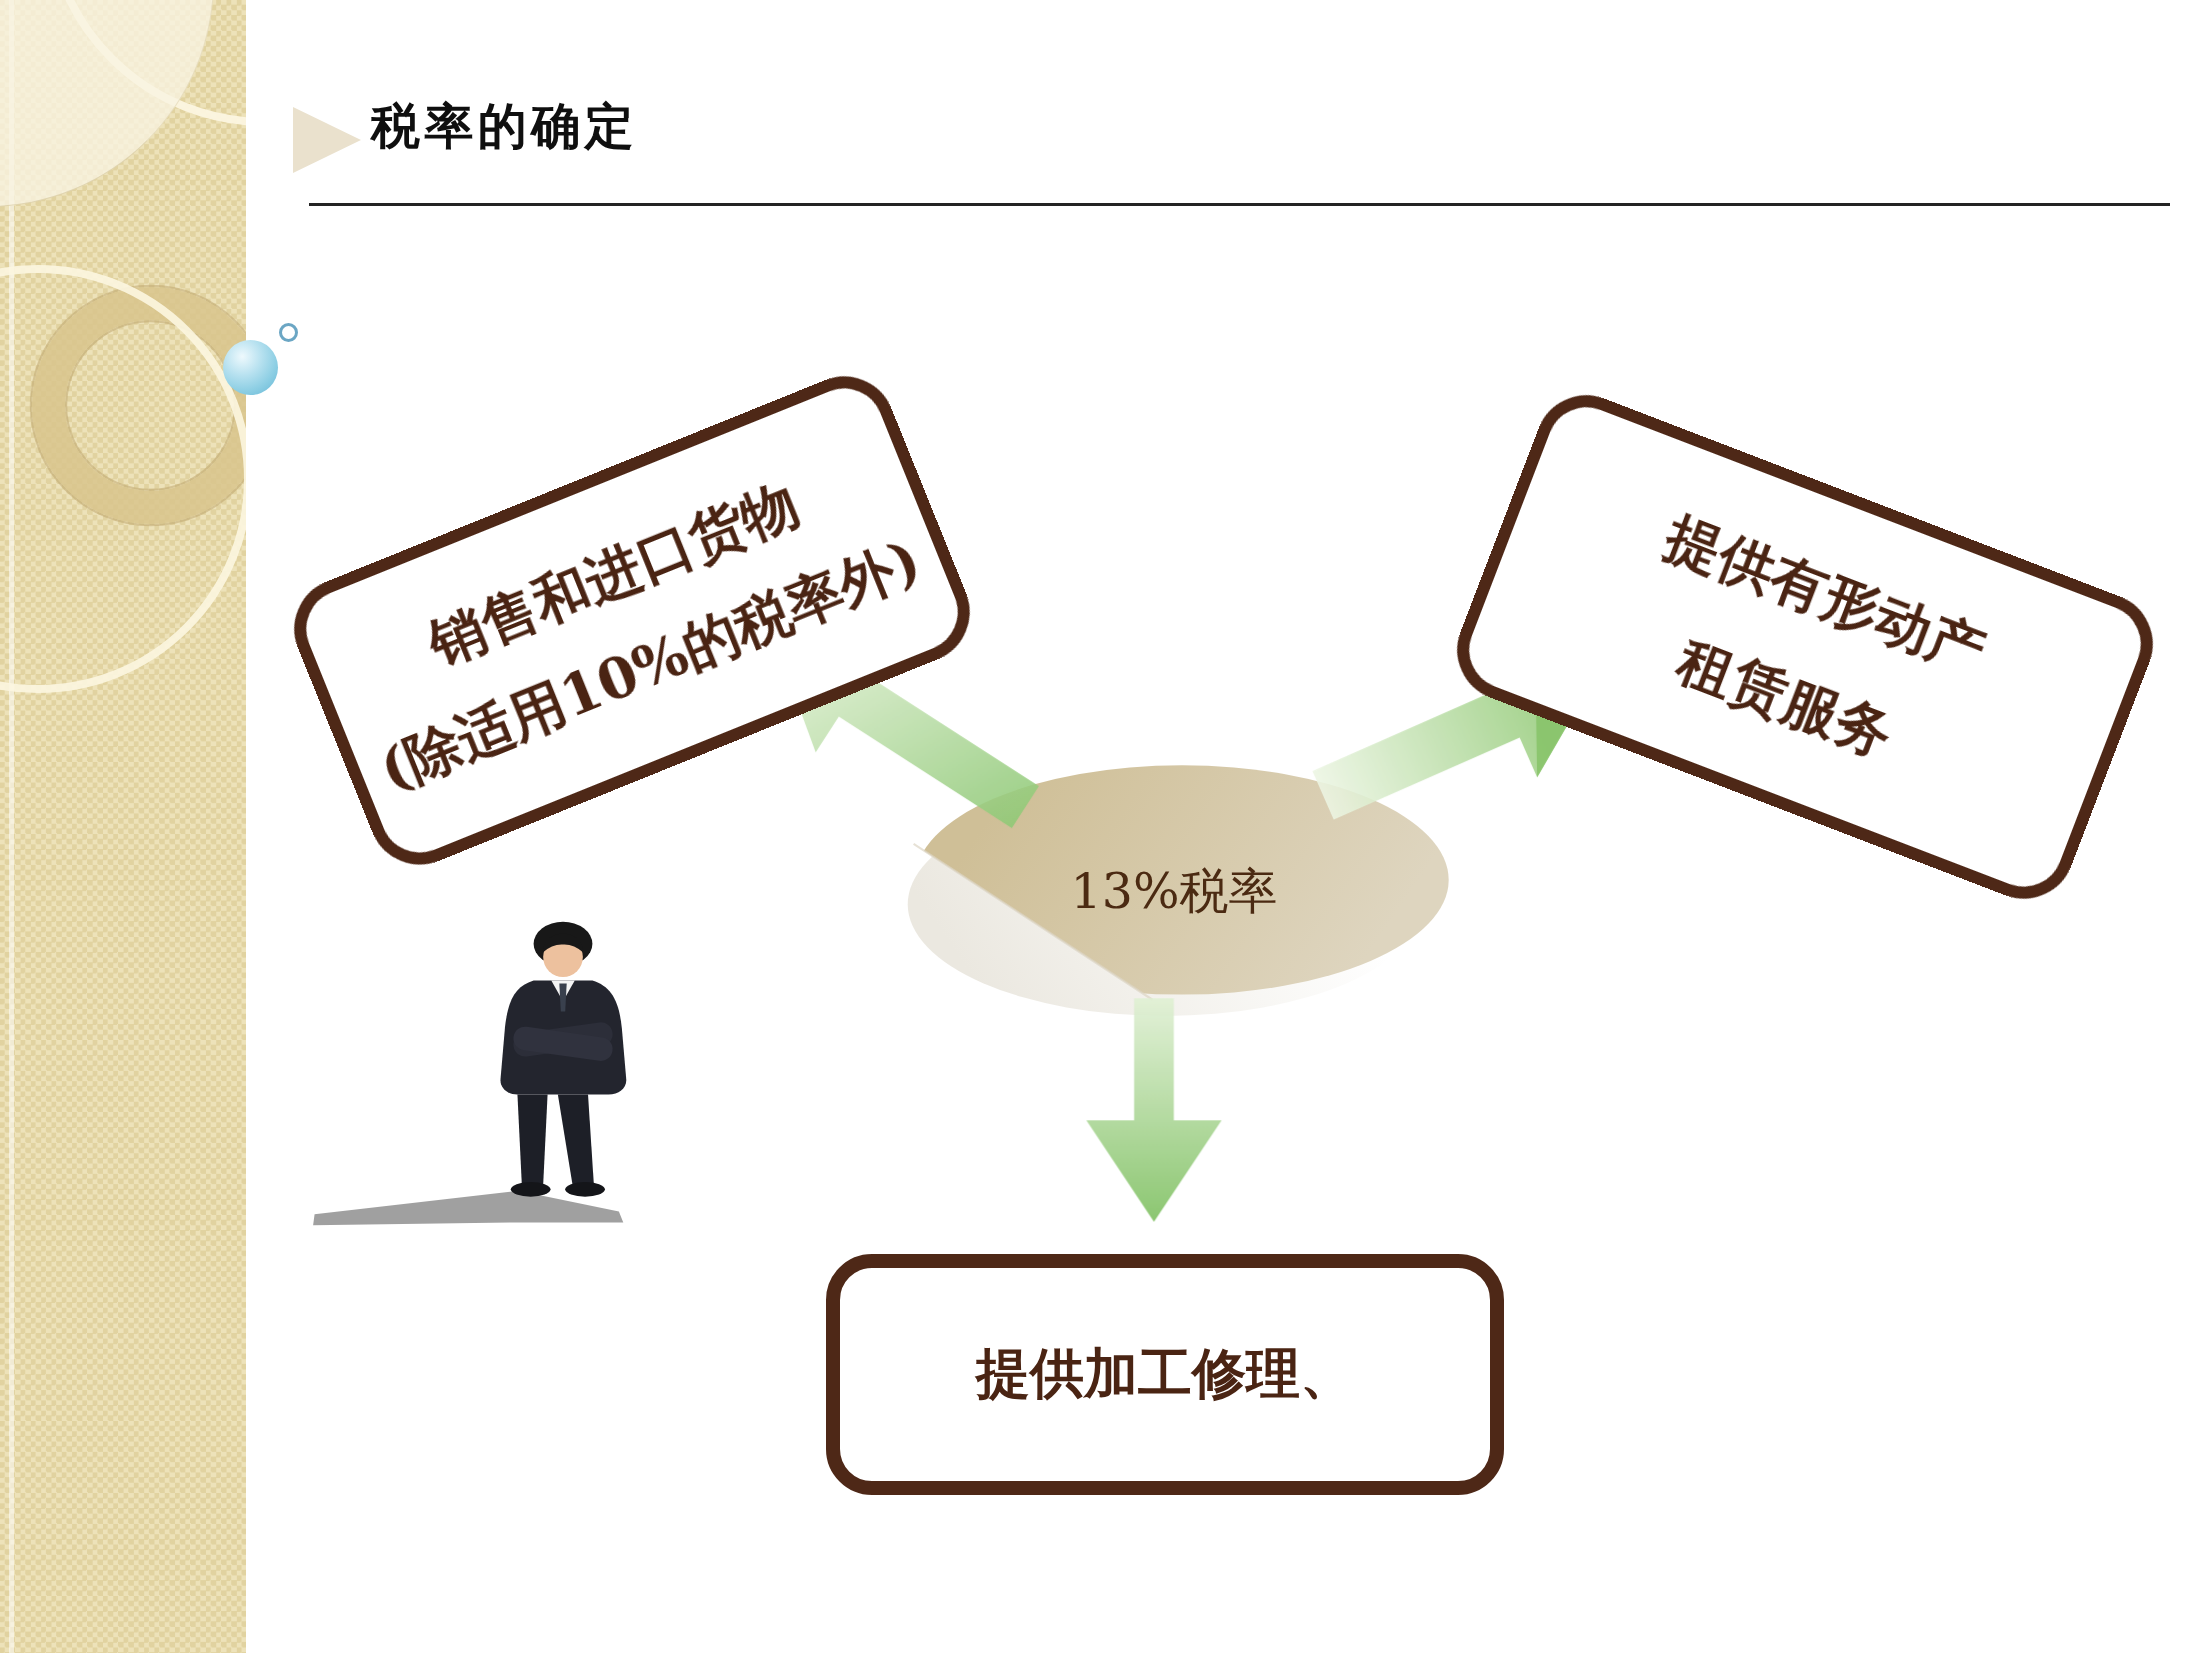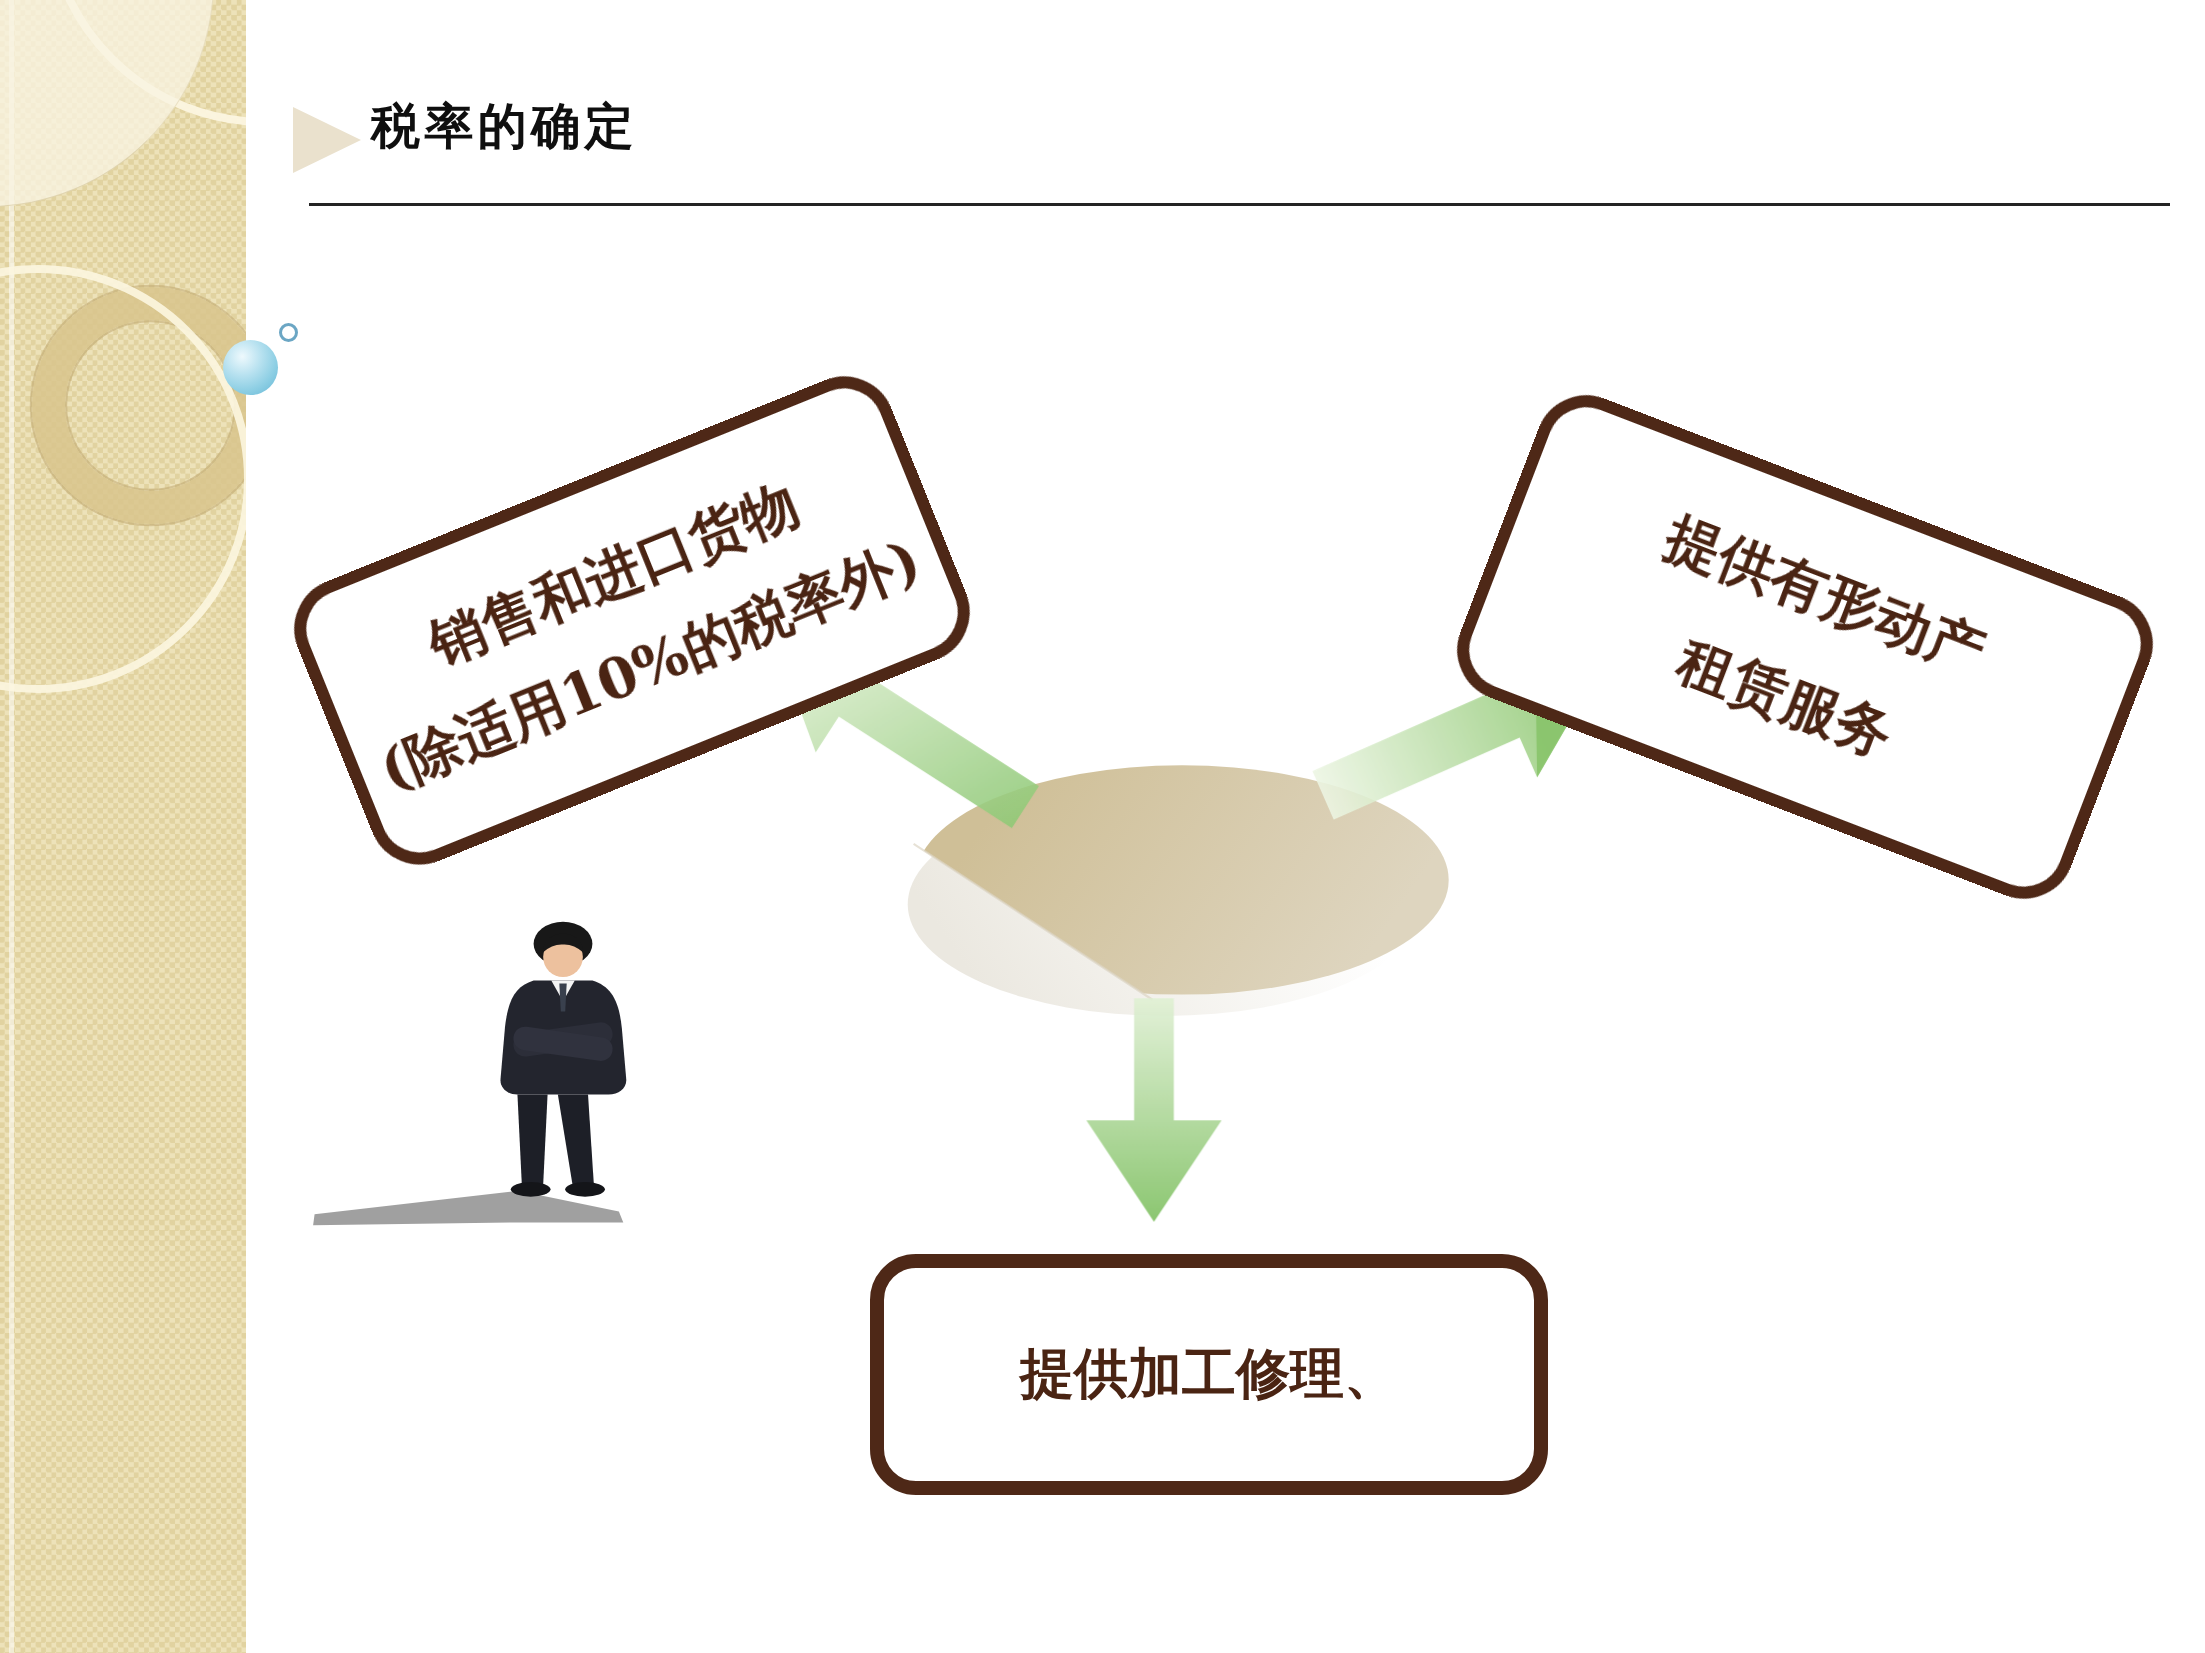--- a/index.html
+++ b/index.html
@@ -81,21 +81,21 @@
     left:312px; top:470px; width:640px; height:301px;
     transform:rotate(-22deg); font-size:56px; gap:22px;
   }
   .box-top-right{
     left:1478px; top:487px; width:654px; height:320px;
     transform:rotate(21deg); font-size:56px; gap:35px;
   }
   .box-bottom{
     left:826px; top:1254px; width:678px; height:241px;
     border-width:14.7px; border-radius:46px; font-size:54px;
-    justify-content:space-evenly; gap:12px;margin-left:44px;
+    justify-content:space-evenly; gap:12px;
   }
 </style>
 </head>
 <body>
 
 <div class="slide">
 
   <div class="sidebar">
     <div class="sidebar-edge-highlight"></div>
     <div class="ring-thin-top"></div>
@@ -160,20 +160,21 @@
       <polygon points="761,1338 771,1338 769,1376 763,1376" fill="#39404d"></polygon>
       <rect x="698" y="1398" width="136" height="32" rx="16" fill="#2c2e39" transform="rotate(-8 766 1414)"></rect>
       <rect x="698" y="1404" width="136" height="32" rx="16" fill="#30323e" transform="rotate(8 766 1420)"></rect>
       <polygon points="704,1489 745,1489 739,1612 710,1612" fill="#1d1f27"></polygon>
       <polygon points="759,1489 800,1489 808,1612 779,1612" fill="#1d1f27"></polygon>
       <ellipse cx="722" cy="1618" rx="27" ry="10" fill="#141519"></ellipse>
       <ellipse cx="796" cy="1618" rx="27" ry="10" fill="#141519"></ellipse>
     </g>
   </svg>
 
+  <div class="center-label">13%税率</div>
 
   <div class="node-box box-top-left">
     <div class="line">销售和进口货物</div>
     <div class="line">(除适用10%的税率外)</div>
   </div>
 
   <div class="node-box box-top-right">
     <div class="line">提供有形动产</div>
     <div class="line">租赁服务</div>
   </div>

